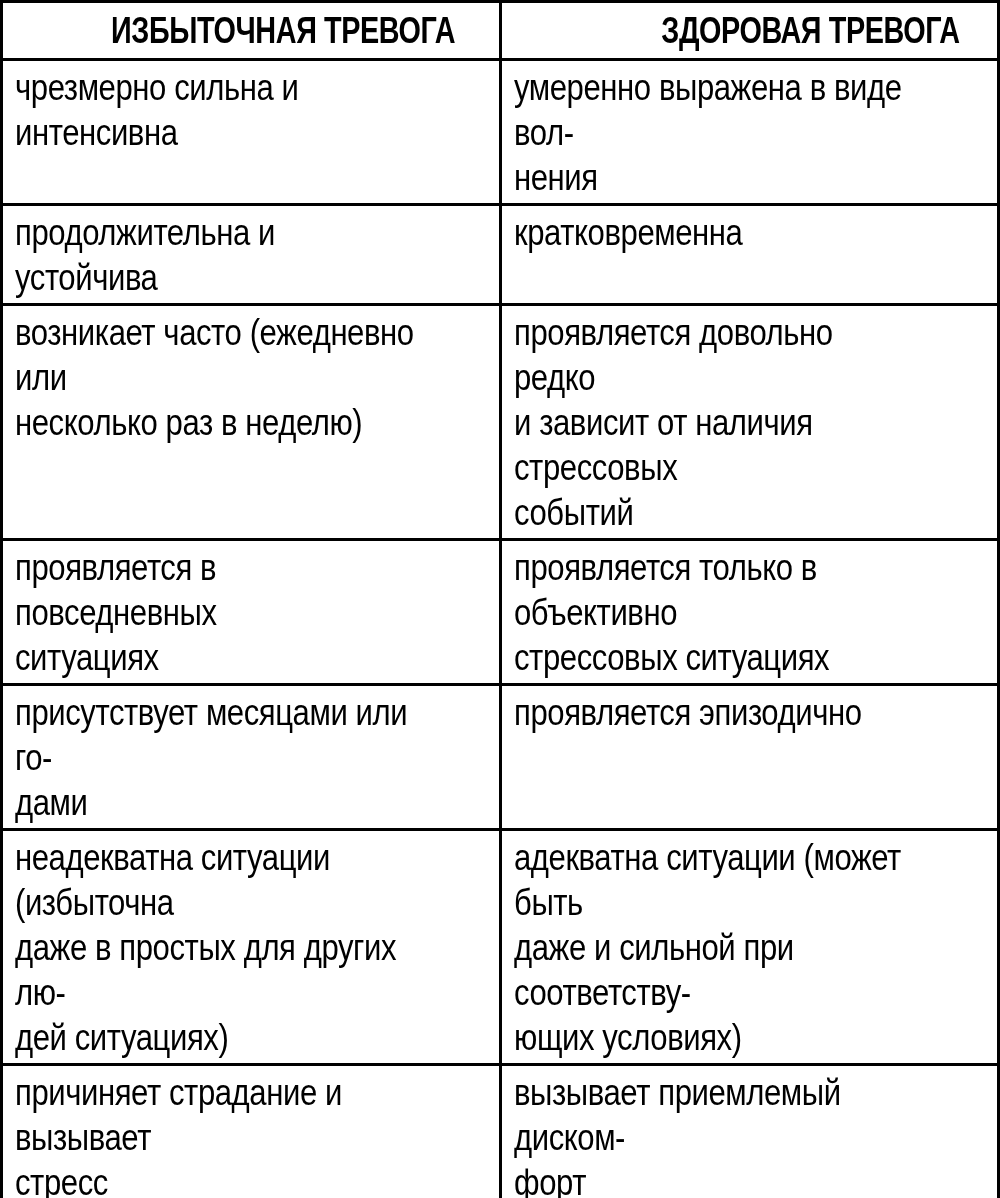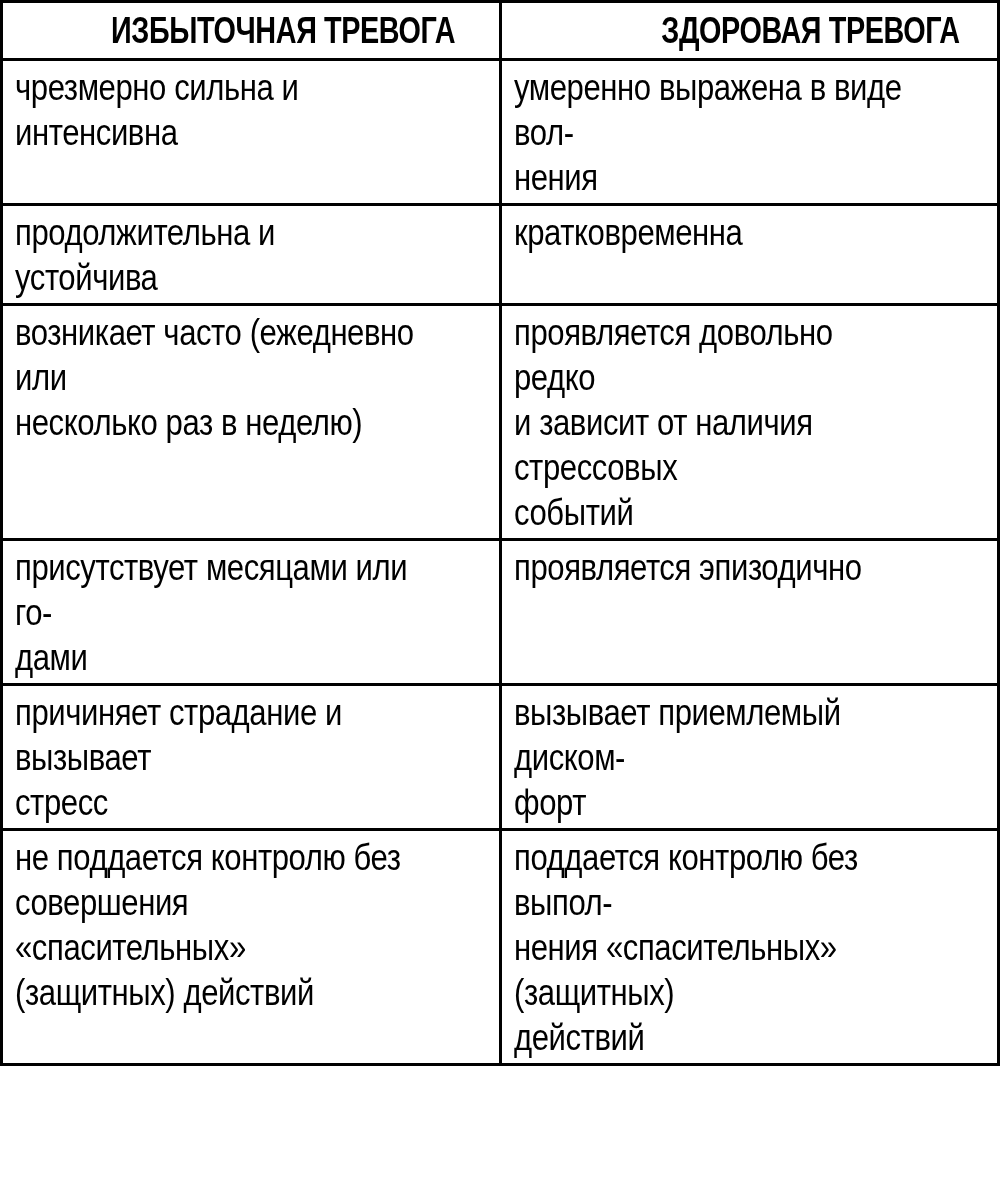--- a/index.html
+++ b/index.html
@@ -81,23 +81,37 @@
       <td><span class="cell-inner">кратковременна</span></td>
     </tr>
     <tr>
       <td><span class="cell-inner">возникает часто (ежедневно или
 несколько раз в неделю)</span></td>
       <td><span class="cell-inner">проявляется довольно редко
 и зависит от наличия стрессовых
 событий</span></td>
     </tr>
     <tr>
+      <td><span class="cell-inner">проявляется в повседневных
+ситуациях</span></td>
+      <td><span class="cell-inner">проявляется только в объективно
+стрессовых ситуациях</span></td>
+    </tr>
+    <tr>
       <td><span class="cell-inner">присутствует месяцами или го-
 дами</span></td>
       <td><span class="cell-inner">проявляется эпизодично</span></td>
+    </tr>
+    <tr>
+      <td><span class="cell-inner">неадекватна ситуации (избыточна
+даже в простых для других лю-
+дей ситуациях)</span></td>
+      <td><span class="cell-inner">адекватна ситуации (может быть
+даже и сильной при соответству-
+ющих условиях)</span></td>
     </tr>
     <tr>
       <td><span class="cell-inner">причиняет страдание и вызывает
 стресс</span></td>
       <td><span class="cell-inner">вызывает приемлемый диском-
 форт</span></td>
     </tr>
     <tr>
       <td><span class="cell-inner">не поддается контролю без
 совершения «спасительных»

